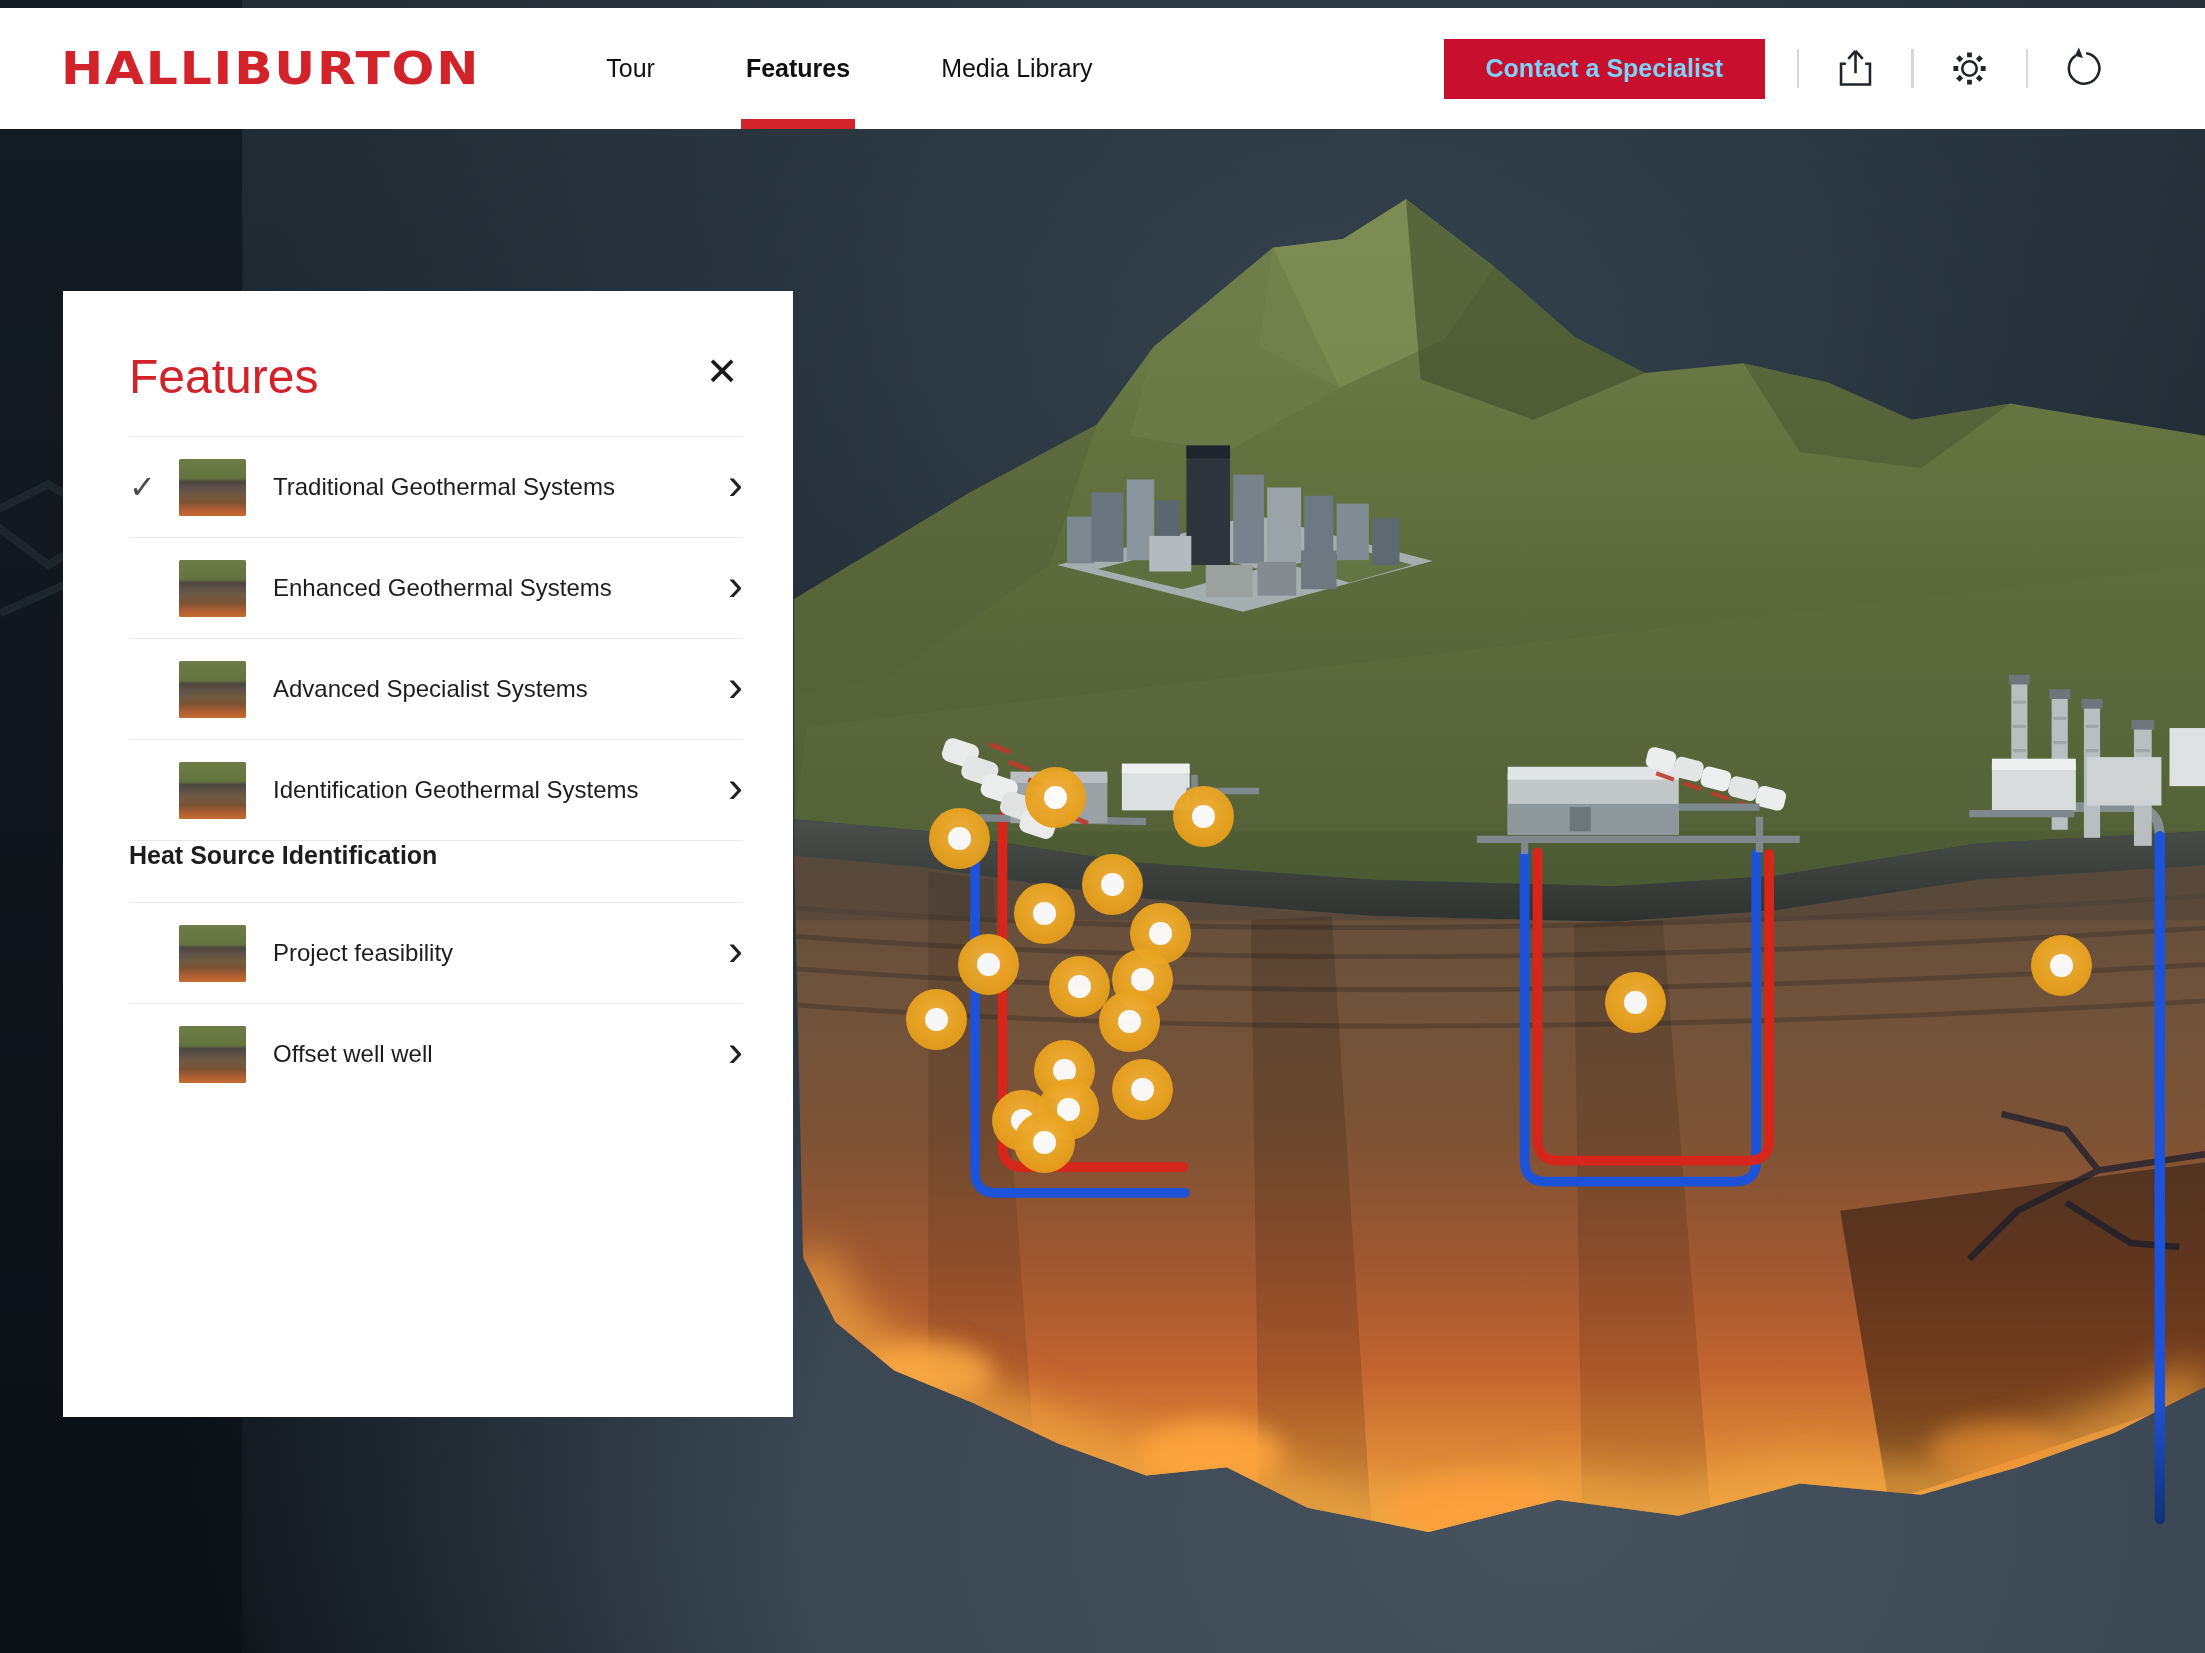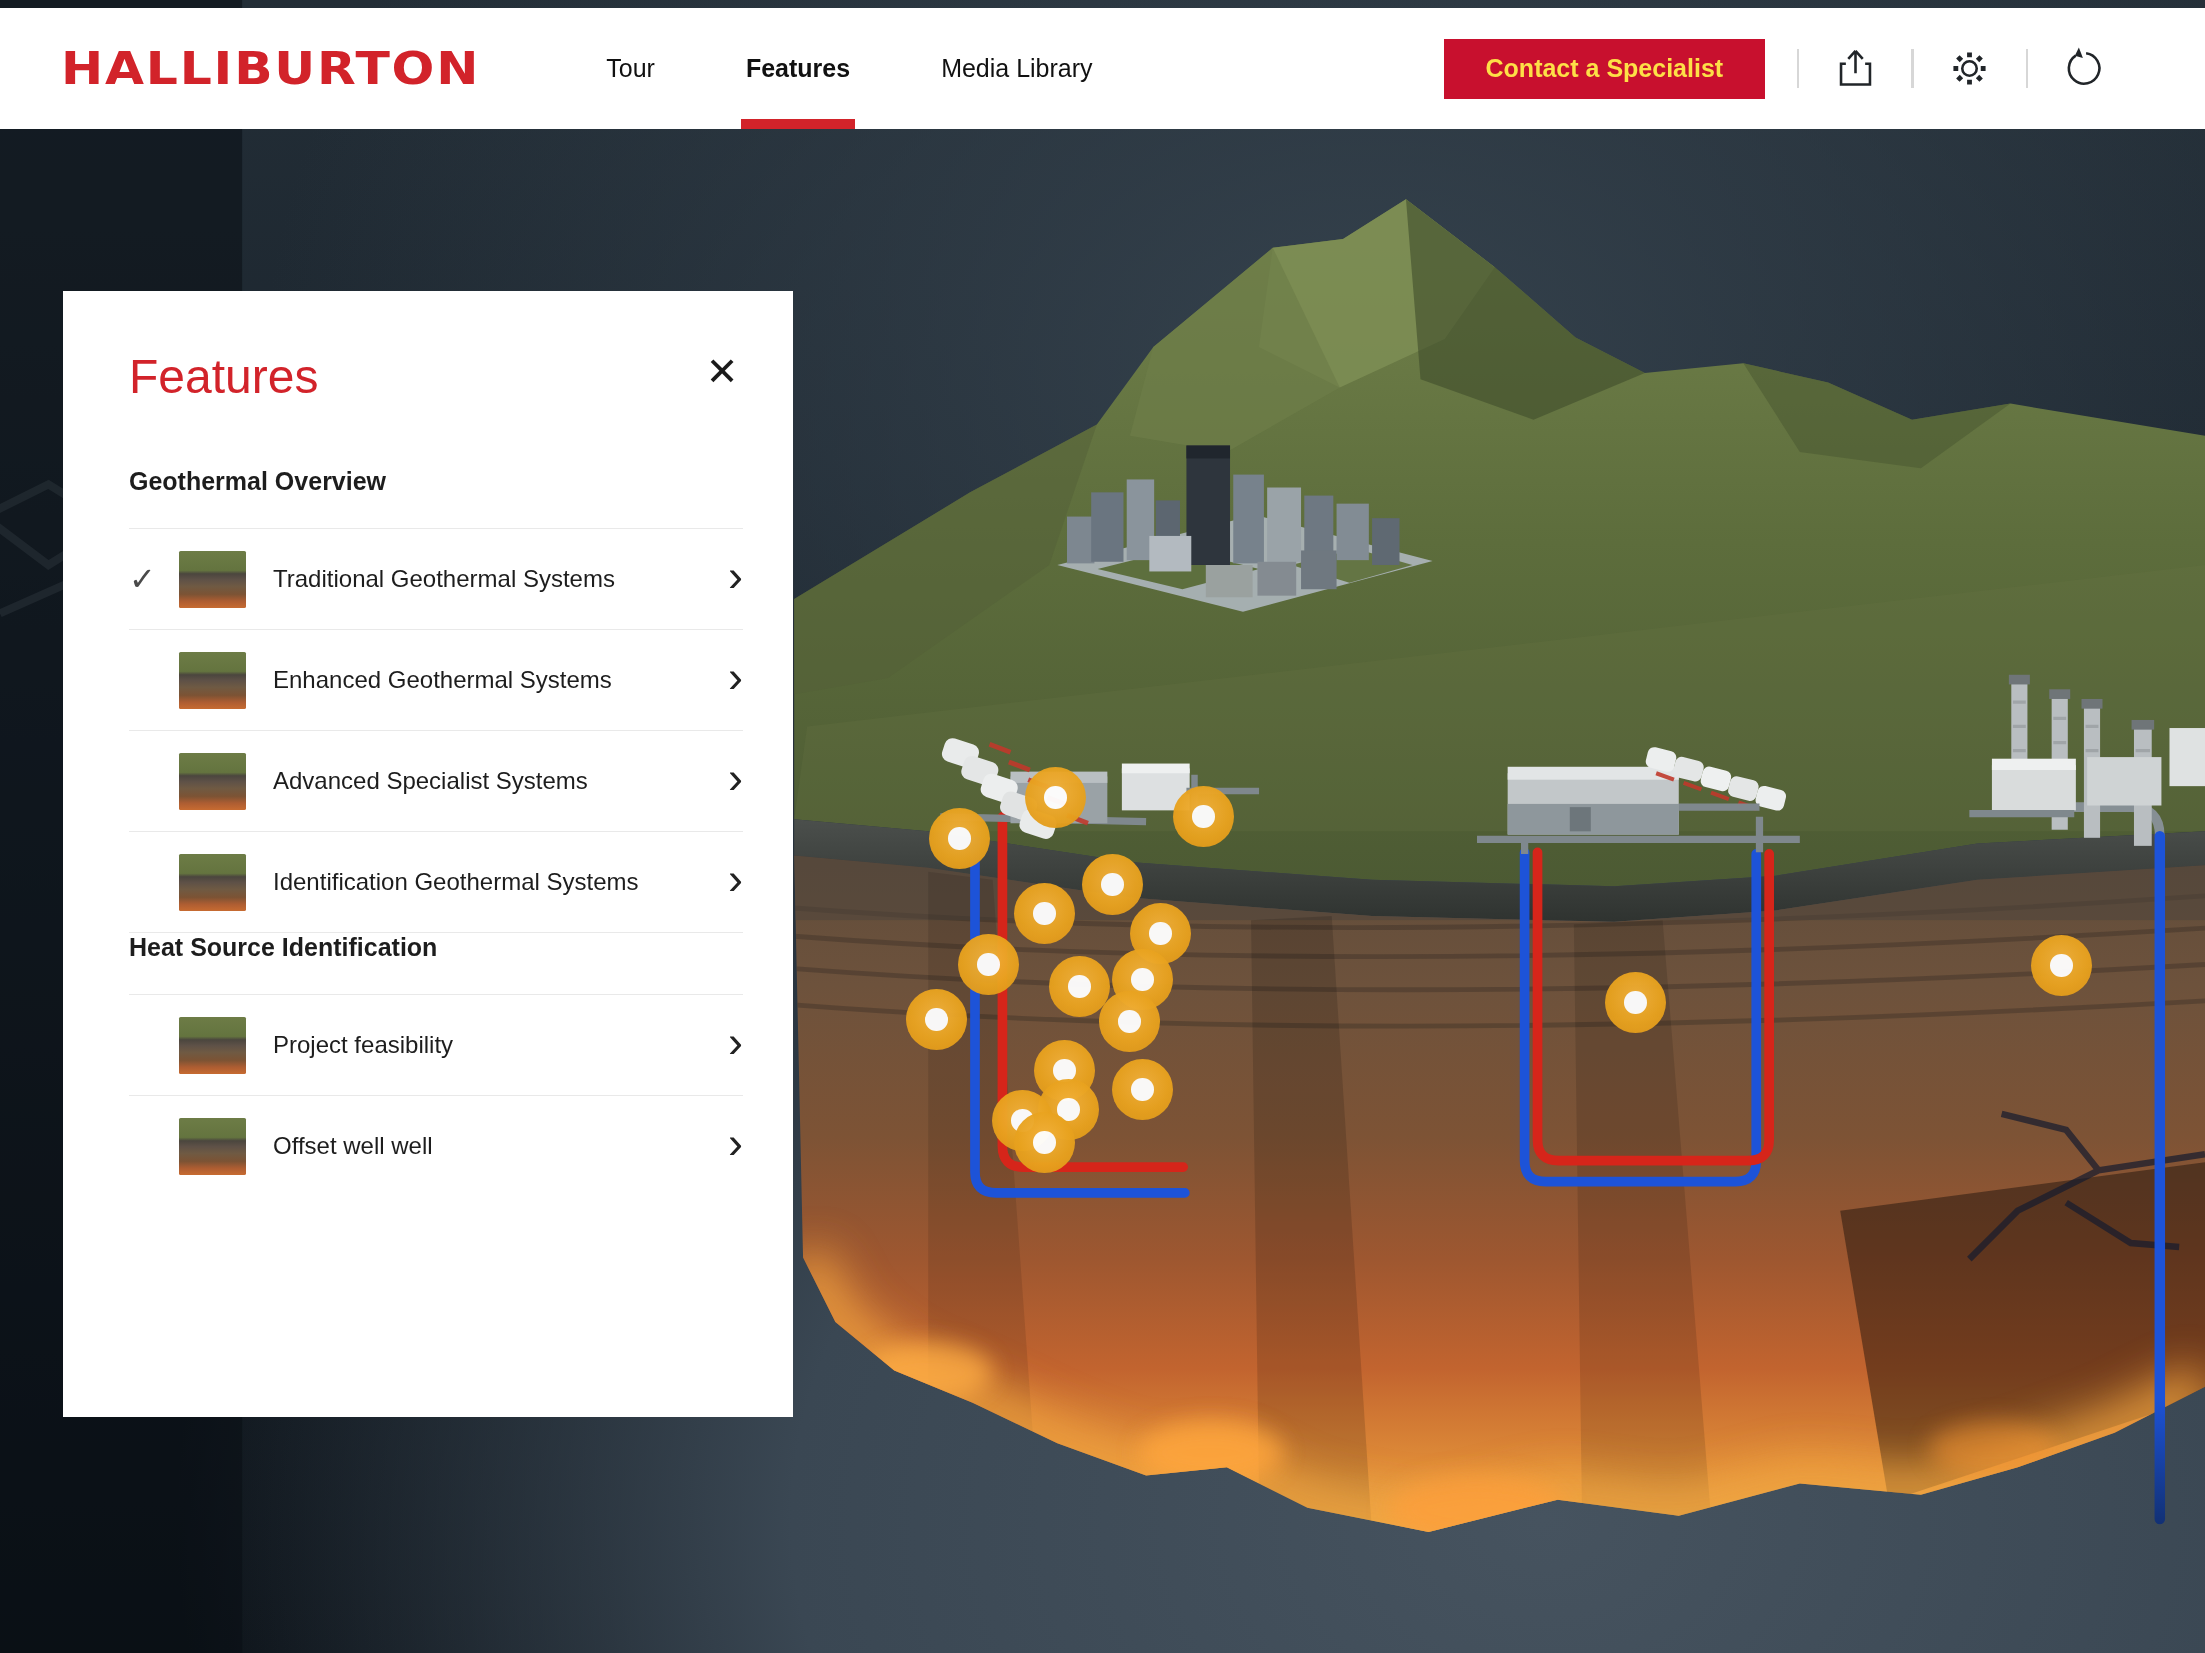--- a/index.html
+++ b/index.html
@@ -24,21 +24,21 @@
   
   .nav{position:absolute; left:0; top:8px; width:2205px; height:121px; background:#ffffff; z-index:10;
     display:flex; align-items:center; padding:0 97px 0 61px;}
   .logo{font-family:"DejaVu Sans","Liberation Sans",sans-serif; font-weight:900; font-size:45px;
     letter-spacing:1.6px; color:var(--accent); transform:scaleX(1.12); transform-origin:left center; white-space:nowrap;}
   .tabs{display:flex; margin-left:145px; gap:65px; height:121px; align-items:center;}
   .tab{position:relative; font-size:25px; color:#111; height:121px; display:flex; align-items:center; cursor:pointer;margin-left:26px;}
   .tab.active{font-weight:bold;}
   .tab.active .underline{position:absolute; left:-4.8px; right:-4.8px; bottom:0; height:10.5px; background:var(--accent);}
   .nav-right{margin-left:auto; display:flex; align-items:center; gap:32px;}
-  .contact-btn{background:var(--btn-red); color:#fde047; font-size:25px; font-weight:bold; border:none;
+  .contact-btn{background:var(--btn-red); color:#7dd3fc; font-size:25px; font-weight:bold; border:none;
     width:321px; height:60px; display:flex; align-items:center; justify-content:center; cursor:pointer;}
   .vdiv{width:2.4px; height:39px; background:#d7d7d7;}
   .icon-btn{width:48px; height:48px; display:flex; align-items:center; justify-content:center; cursor:pointer;}
   .icon-btn svg{width:45px; height:45px; stroke:#212529; fill:none; stroke-width:3.2;}
 
   
   .panel{position:absolute; left:63px; top:291px; width:730px; height:1126px; background:#ffffff; z-index:5;}
   .panel-head{display:flex; align-items:flex-start; justify-content:space-between; padding:58px 48px 0 66px;}
   .panel-title{font-size:48px; color:var(--accent); font-weight:400;}
   .close-x{font-size:39px; color:#1a1a1a; line-height:1; cursor:pointer; padding:3.2px 6.5px; font-weight:300;}
@@ -373,21 +373,20 @@
   </div>
 </header>
 
 <aside class="panel">
   <div class="panel-head">
     <h1 class="panel-title">Features</h1>
     <span class="close-x">✕</span>
   </div>
 
   <section class="sec1">
-    <h2 class="section-head">Geothermal Overview</h2>
     <div class="items cap">
       <div class="row">
         <span class="check">✓</span>
         <span class="thumb"></span>
         <span class="label">Traditional Geothermal Systems</span>
         <span class="chev">›</span>
       </div>
       <div class="row">
         <span class="check"></span>
         <span class="thumb"></span>

